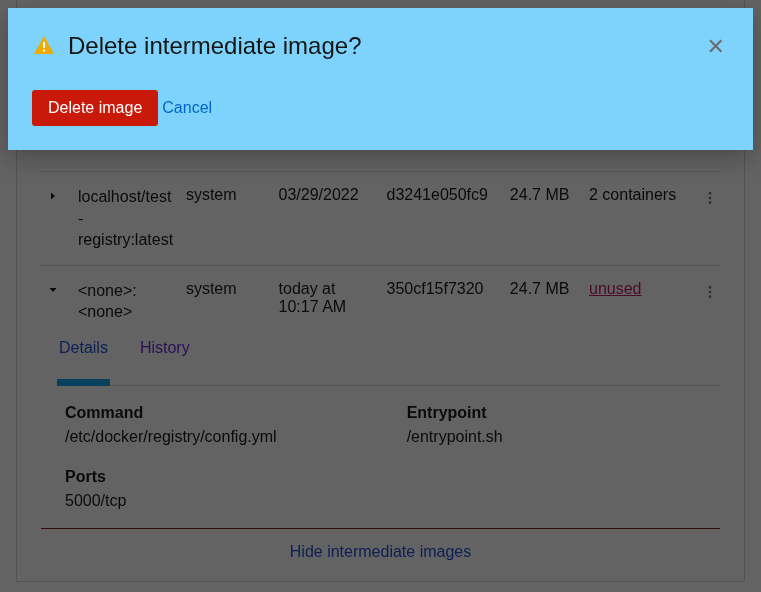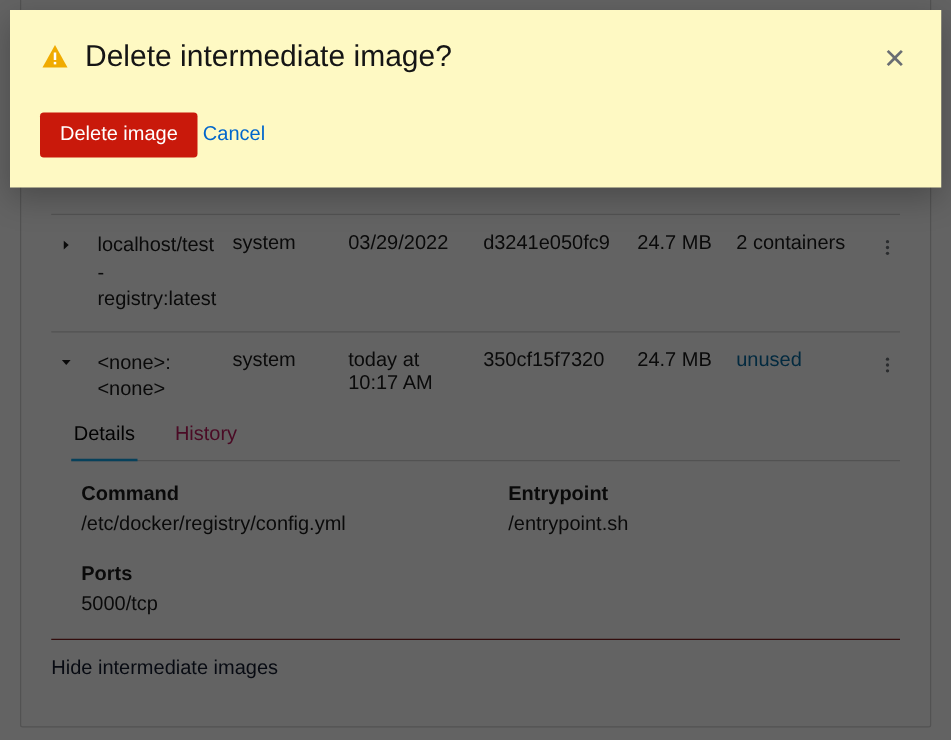--- a/index.html
+++ b/index.html
@@ -12,36 +12,36 @@
   .row.noborder { border-bottom:none; }
   .col-toggle { width:26px; display:flex; justify-content:center; padding-top:4px; }
   .col-image { width:100px; word-break:break-word; line-height:1.35; }
   .col-owner { width:84px; }
   .col-created { width:100px; }
   .col-id { width:116px; font-variant-ligatures:none; }
   .col-size { width:70px; }
   .col-used { width:104px; }
   .col-actions { width:20px; display:flex; justify-content:center; padding-top:4px; }
   .ownerkey { color:#6a6e73; }
-  .unused { color:#0369a1; }
+  .unused { color:#be185d;text-decoration:underline; }
   .chev svg, .kebab svg { display:block; }
   .chev, .kebab { cursor:pointer; color:#151515; }
   .chev svg { width:12px; height:12px; }
   .kebab svg { width:16px; height:16px; fill:#6a6e73; }
 
   .detail-tabs { display:flex; gap:28px; border-bottom:1px solid #d2d2d2; margin:0 0 0 16px; }
-  .tab { padding:10px 2px; color:#be185d; cursor:pointer; font-size:16px; }
-  .tab.active { color:#000000; border-bottom:2px solid #0ea5e9; margin-bottom:-1px; padding-bottom:10px; }
+  .tab { padding:10px 2px; color:#6d28d9; cursor:pointer; font-size:16px; }
+  .tab.active { color:#1d4ed8; border-bottom:7px solid #0ea5e9; margin-bottom:-1px; padding-bottom:22px; }
   .detail-body { padding:18px 0 18px 24px; display:flex; gap:60px; border-bottom:1px solid #7f1d1d; margin-left:0; }
   .detail-col { display:flex; flex-direction:column; gap:22px; }
   .detail-item .label { font-weight:600; margin-bottom:6px; }
-  .hide-link { padding:14px 0; color:#0f172a; cursor:pointer; }
+  .hide-link { text-align:center; padding:14px 0; color:#1d4ed8; cursor:pointer; }
 
   .scrim { position:absolute; inset:0; background:rgba(3,3,3,0.62); }
-  .modal { position:absolute; left:8px; right:8px; top:8px; background:#fef9c3; padding:24px; box-shadow:0 8px 24px rgba(0,0,0,.25); }
+  .modal { position:absolute; left:8px; right:8px; top:8px; background:#7dd3fc; padding:24px; box-shadow:0 8px 24px rgba(0,0,0,.25); }
   .modal-head { display:flex; align-items:flex-start; gap:12px; }
   .warn-icon { width:24px; height:24px; flex:none; margin-top:2px; }
   .modal-title { font-size:24px; font-weight:500; flex:1; }
   .modal-close { color:#6a6e73; cursor:pointer; font-size:22px; line-height:1; padding:4px; }
   .modal-actions { margin-top:28px; display:flex; align-items:center; }
   .btn-danger { background:#c9190b; color:#fff; border:none; padding:9px 16px; font-size:16px; cursor:pointer; border-radius:3px; }
   .btn-link { background:none; border:none; color:#06c; font-size:16px; cursor:pointer; padding:9px 4px; }
 </style>
 </head>
 <body>

